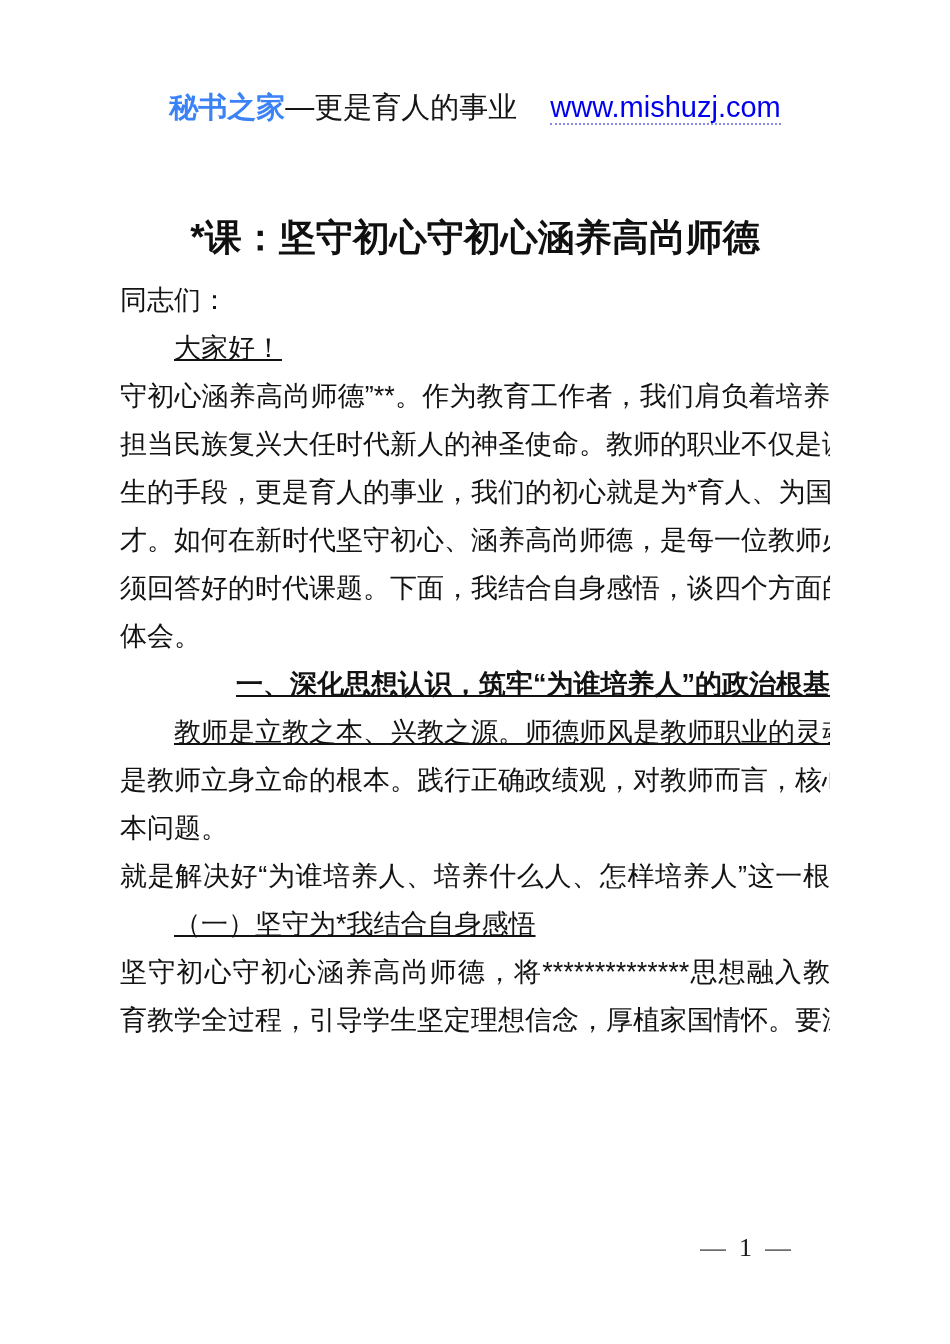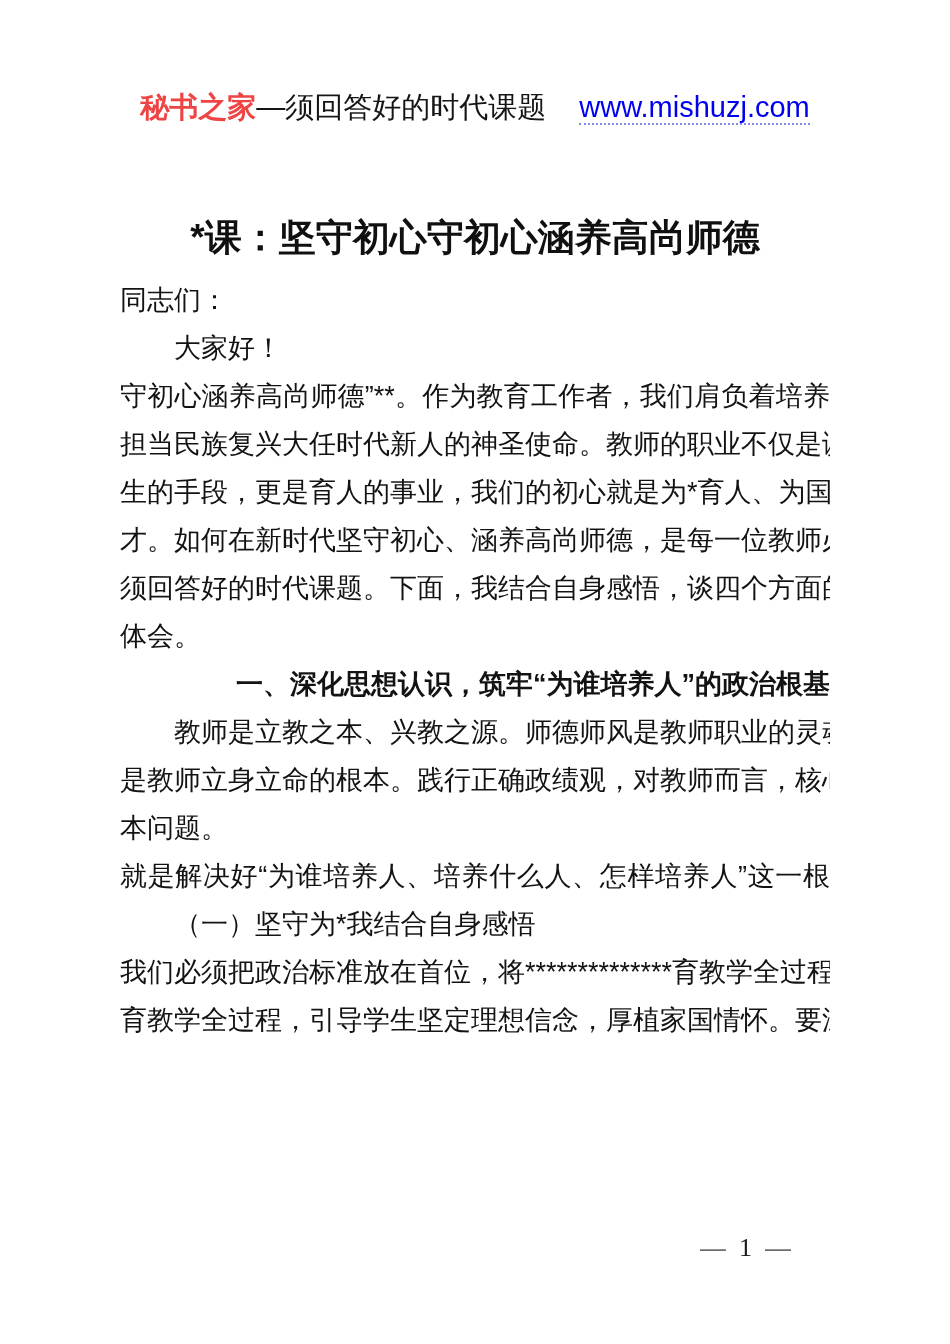--- a/index.html
+++ b/index.html
@@ -39,62 +39,62 @@
   .doc-body {
     position:absolute; left:120px; top:276px; width:710px;
   }
   .line {
     height:48px; line-height:48px;
     font-size:27px;
     white-space:nowrap;
     overflow:hidden;
     color:#131313;
   }
-  .line.indent { padding-left:54px; }
+  .line.indent { padding-left:54px;text-decoration:underline; }
   .line.fill { text-align:justify; text-align-last:justify; }
   .line.bold, .line .bold { font-weight:bold;text-align:right; }
   
   .footer {
     position:absolute; top:1233px; left:700px;
     display:flex; align-items:center; gap:13px;
     font-size:26px; line-height:30px;
   }
   .footer .dash { color:#6e6e6e; }
   .footer .num {
     font-family:"Liberation Serif", serif;
     color:#1c1c1c;
   }
 </style>
 </head>
 <body>
 
 <div class="page">
 
   <div class="header">
-    <span class="brand" style="color: #ef4444;">秘书之家</span><span class="tagline">—须回答好的时代课题 </span><a class="url" href="#" style="color: rgb(0, 0, 238);">www.mishuzj.com</a>
+    <span class="brand" style="color: #3b82f6;">秘书之家</span><span class="tagline">—更是育人的事业 </span><a class="url" href="#" style="color: rgb(0, 0, 238);">www.mishuzj.com</a>
   </div>
 
   <div class="title">*课：坚守初心守初心涵养高尚师德</div>
 
   <div class="doc-body">
       <div class="line"><span>同志们：</span></div>
       <div class="line indent"><span>大家好！</span></div>
       <div class="line fill"><span>守初心涵养高尚师德”**。作为教育工作者，我们肩负着培养</span></div>
       <div class="line fill"><span>担当民族复兴大任时代新人的神圣使命。教师的职业不仅是谋</span></div>
       <div class="line fill"><span>生的手段，更是育人的事业，我们的初心就是为*育人、为国育</span></div>
       <div class="line fill"><span>才。如何在新时代坚守初心、涵养高尚师德，是每一位教师必</span></div>
       <div class="line fill"><span>须回答好的时代课题。下面，我结合自身感悟，谈四个方面的</span></div>
       <div class="line"><span>体会。</span></div>
       <div class="line indent bold"><span>一、深化思想认识，筑牢“为谁培养人”的政治根基</span></div>
       <div class="line indent fill"><span>教师是立教之本、兴教之源。师德师风是教师职业的灵魂</span></div>
       <div class="line fill"><span>是教师立身立命的根本。践行正确政绩观，对教师而言，核心</span></div>
       <div class="line"><span>本问题。</span></div>
       <div class="line fill"><span>就是解决好“为谁培养人、培养什么人、怎样培养人”这一根</span></div>
       <div class="line indent"><span>（一）坚守为*我结合自身感悟</span></div>
-      <div class="line fill"><span>我们必须把政治标准放在首位，将**************育教学全过程</span></div>
+      <div class="line fill"><span>坚守初心守初心涵养高尚师德，将**************思想融入教</span></div>
       <div class="line fill"><span>育教学全过程，引导学生坚定理想信念，厚植家国情怀。要深</span></div>
     </div>
 
   <div class="footer">
     <span class="dash">—</span>
     <span class="num">1</span>
     <span class="dash">—</span>
   </div>
 
 </div>

